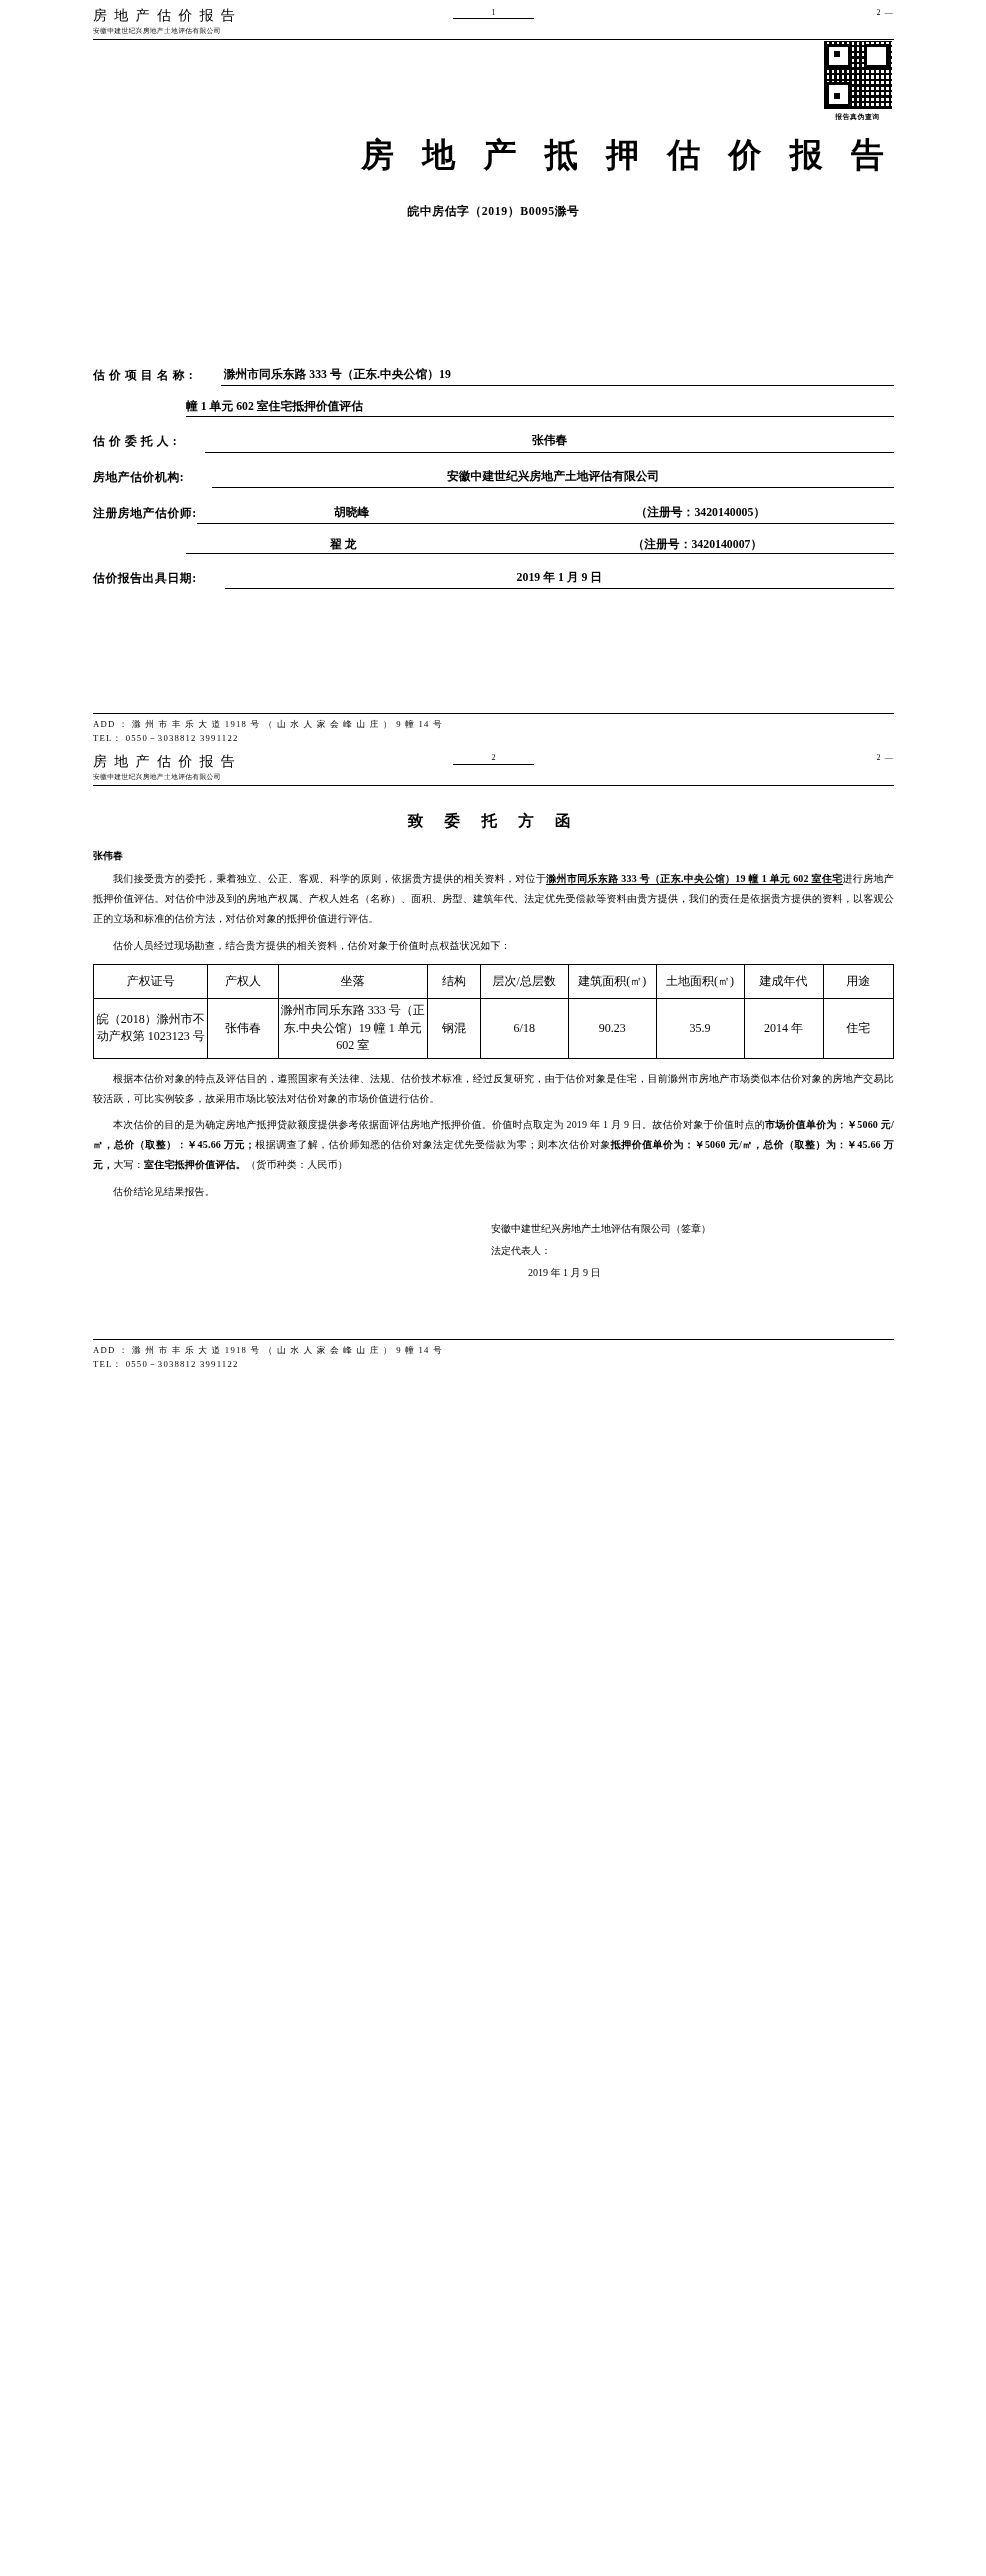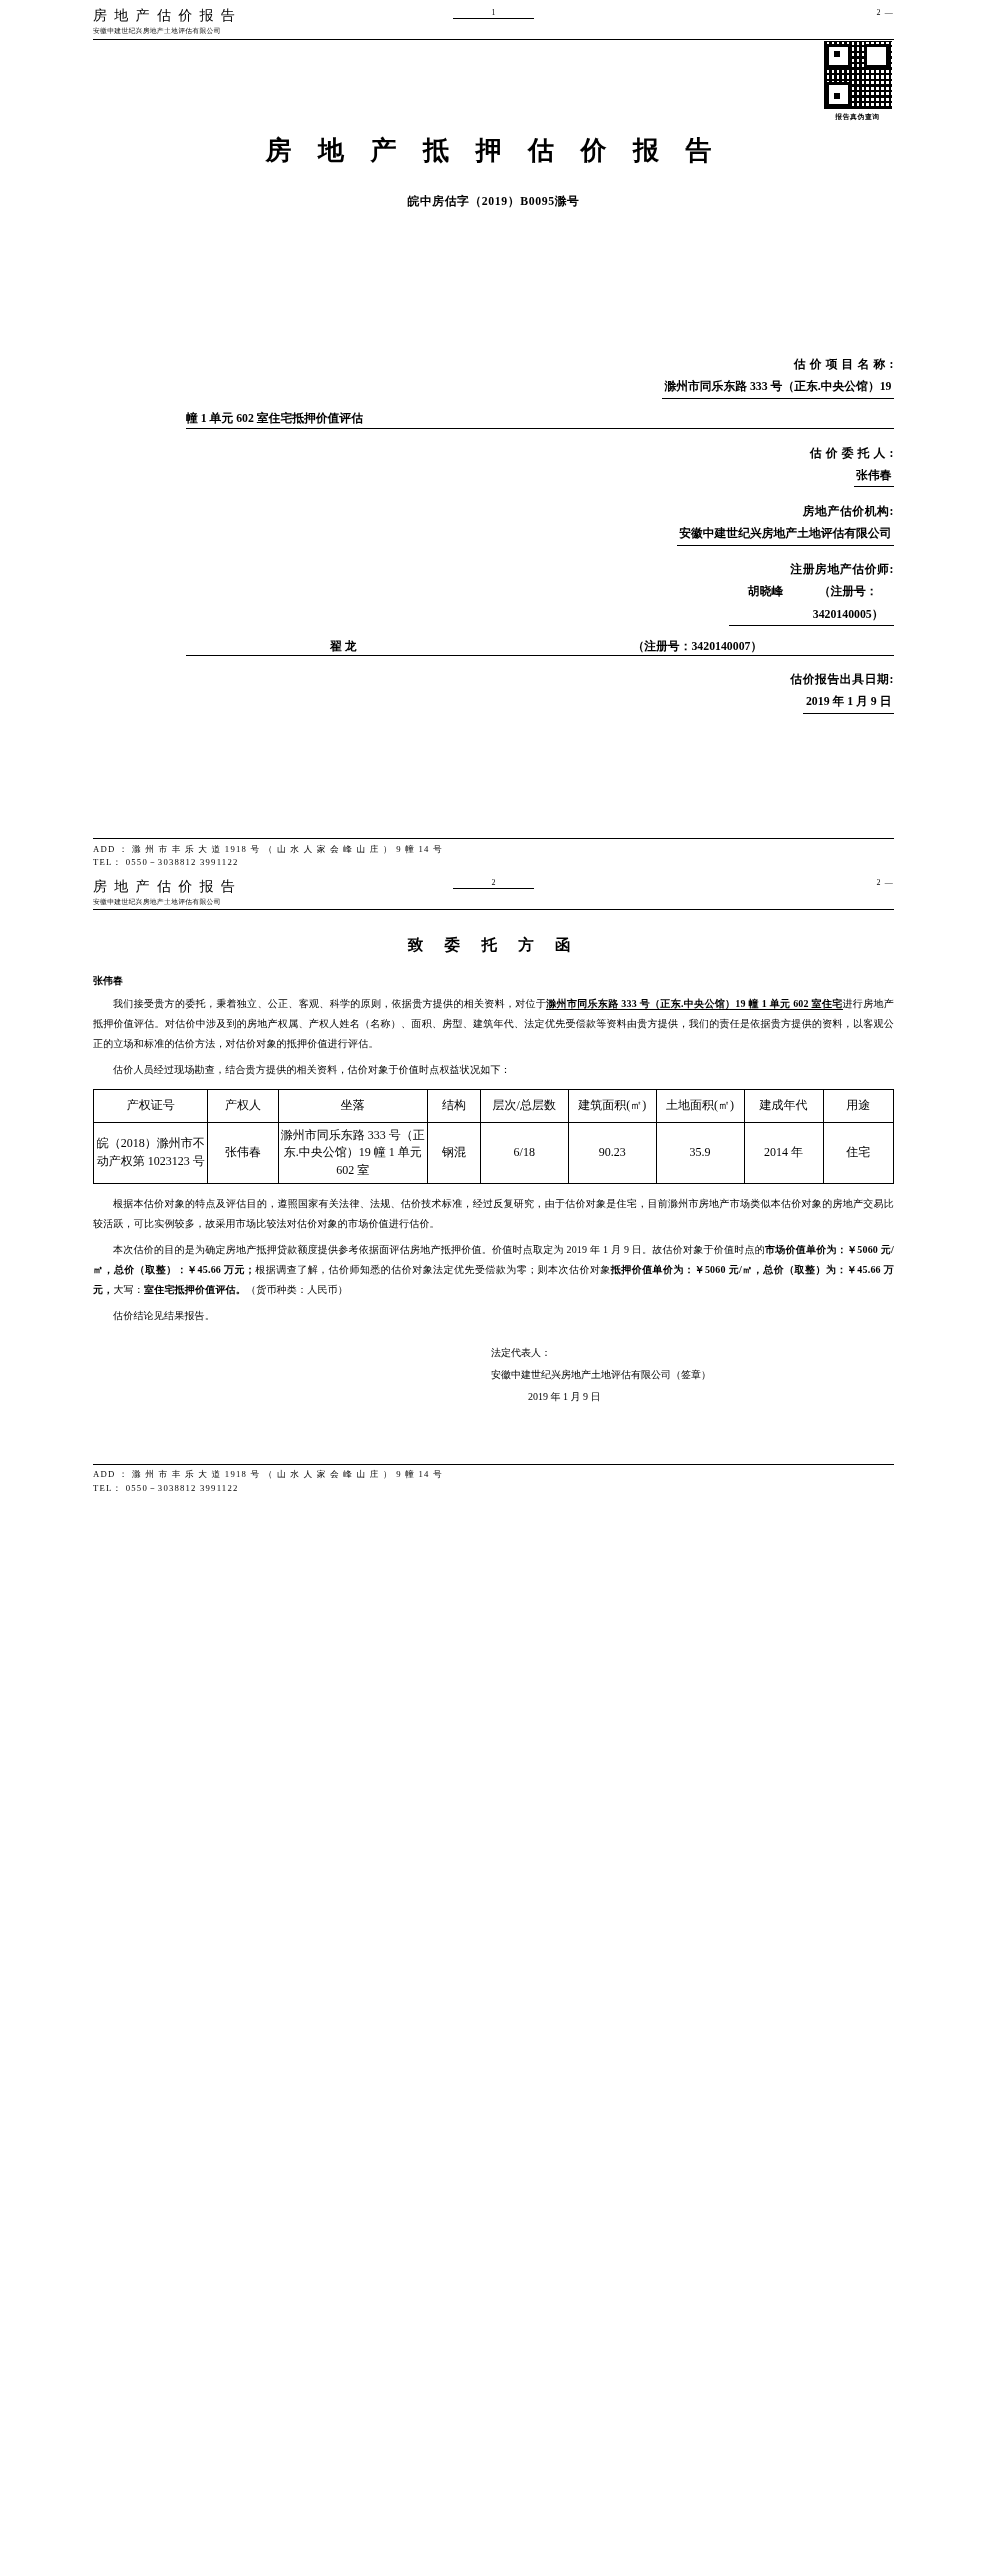--- a/index.html
+++ b/index.html
@@ -116,22 +116,22 @@
     background: #000;
   }
   .qr-caption {
     font-size: 6.8px;
     margin-top: 2.5px;
     letter-spacing: 0.6px;
     font-weight: bold;
   }
   
   .cover-title {
-    text-align: center;
-    font-size: 26px;
+    text-align: right;
+    font-size: 33px;
     font-weight: bold;
     letter-spacing: 10px;
     margin-top: 93px;
     font-family: "Liberation Serif", "DejaVu Serif", serif;
   }
   .cover-code {
     text-align: center;
     font-size: 11.8px;
     margin-top: 26px;
     letter-spacing: 0.6px;
@@ -139,21 +139,20 @@
   }
   .cover-fields {
     margin-top: 143px;
   }
   .fld {
     display: flex;
     align-items: flex-end;
     font-size: 11.8px;
     margin-bottom: 12.4px;
     line-height: 1.9;
-    flex-direction: column;
   }
   .fld .lab {
     white-space: nowrap;
     font-weight: bold;
     letter-spacing: 0.6px;
   }
   .fld .val {
     flex: 1;
     border-bottom: 0.6px solid #000;
     text-align: center;
@@ -404,22 +403,22 @@
     </tbody>
   </table>
 
   <p class="body">根据本估价对象的特点及评估目的，遵照国家有关法律、法规、估价技术标准，经过反复研究，由于估价对象是住宅，目前滁州市房地产市场类似本估价对象的房地产交易比较活跃，可比实例较多，故采用市场比较法对估价对象的市场价值进行估价。</p>
 
   <p class="body"><span>本次估价的目的是为确定房地产抵押贷款额度提供参考依据面评估房地产抵押价值。价值时点取定为 2019 年 1 月 9 日。故估价对象于价值时点的</span><span class="b">市场价值单价为：￥5060 元/㎡，总价（取整）：￥45.66 万元；</span><span>根据调查了解，估价师知悉的估价对象法定优先受偿款为零；则本次估价对象</span><span class="b">抵押价值单价为：￥5060 元/㎡，总价（取整）为：￥45.66 万元，</span><span>大写：</span><span class="b">室住宅抵押价值评估。</span><span>（货币种类：人民币）</span></p>
 
   <p class="body">估价结论见结果报告。</p>
 
   <div class="sign-block">
+    <div class="ln">安徽中建世纪兴房地产土地评估有限公司（签章）</div>
     <div class="ln">法定代表人：</div>
-    <div class="ln">安徽中建世纪兴房地产土地评估有限公司（签章）</div>
     <div class="ln date">2019 年 1 月 9 日</div>
   </div>
 
   <div class="spacer-lg"></div>
 
   <div class="foot">
     <div class="foot-rule"></div>
     <div class="foot-line">ADD ： 滁 州 市 丰 乐 大 道 1918 号 （ 山 水 人 家 会 峰 山 庄 ） 9 幢 14 号</div>
     <div class="foot-line">TEL： 0550－3038812  3991122</div>
   </div>

